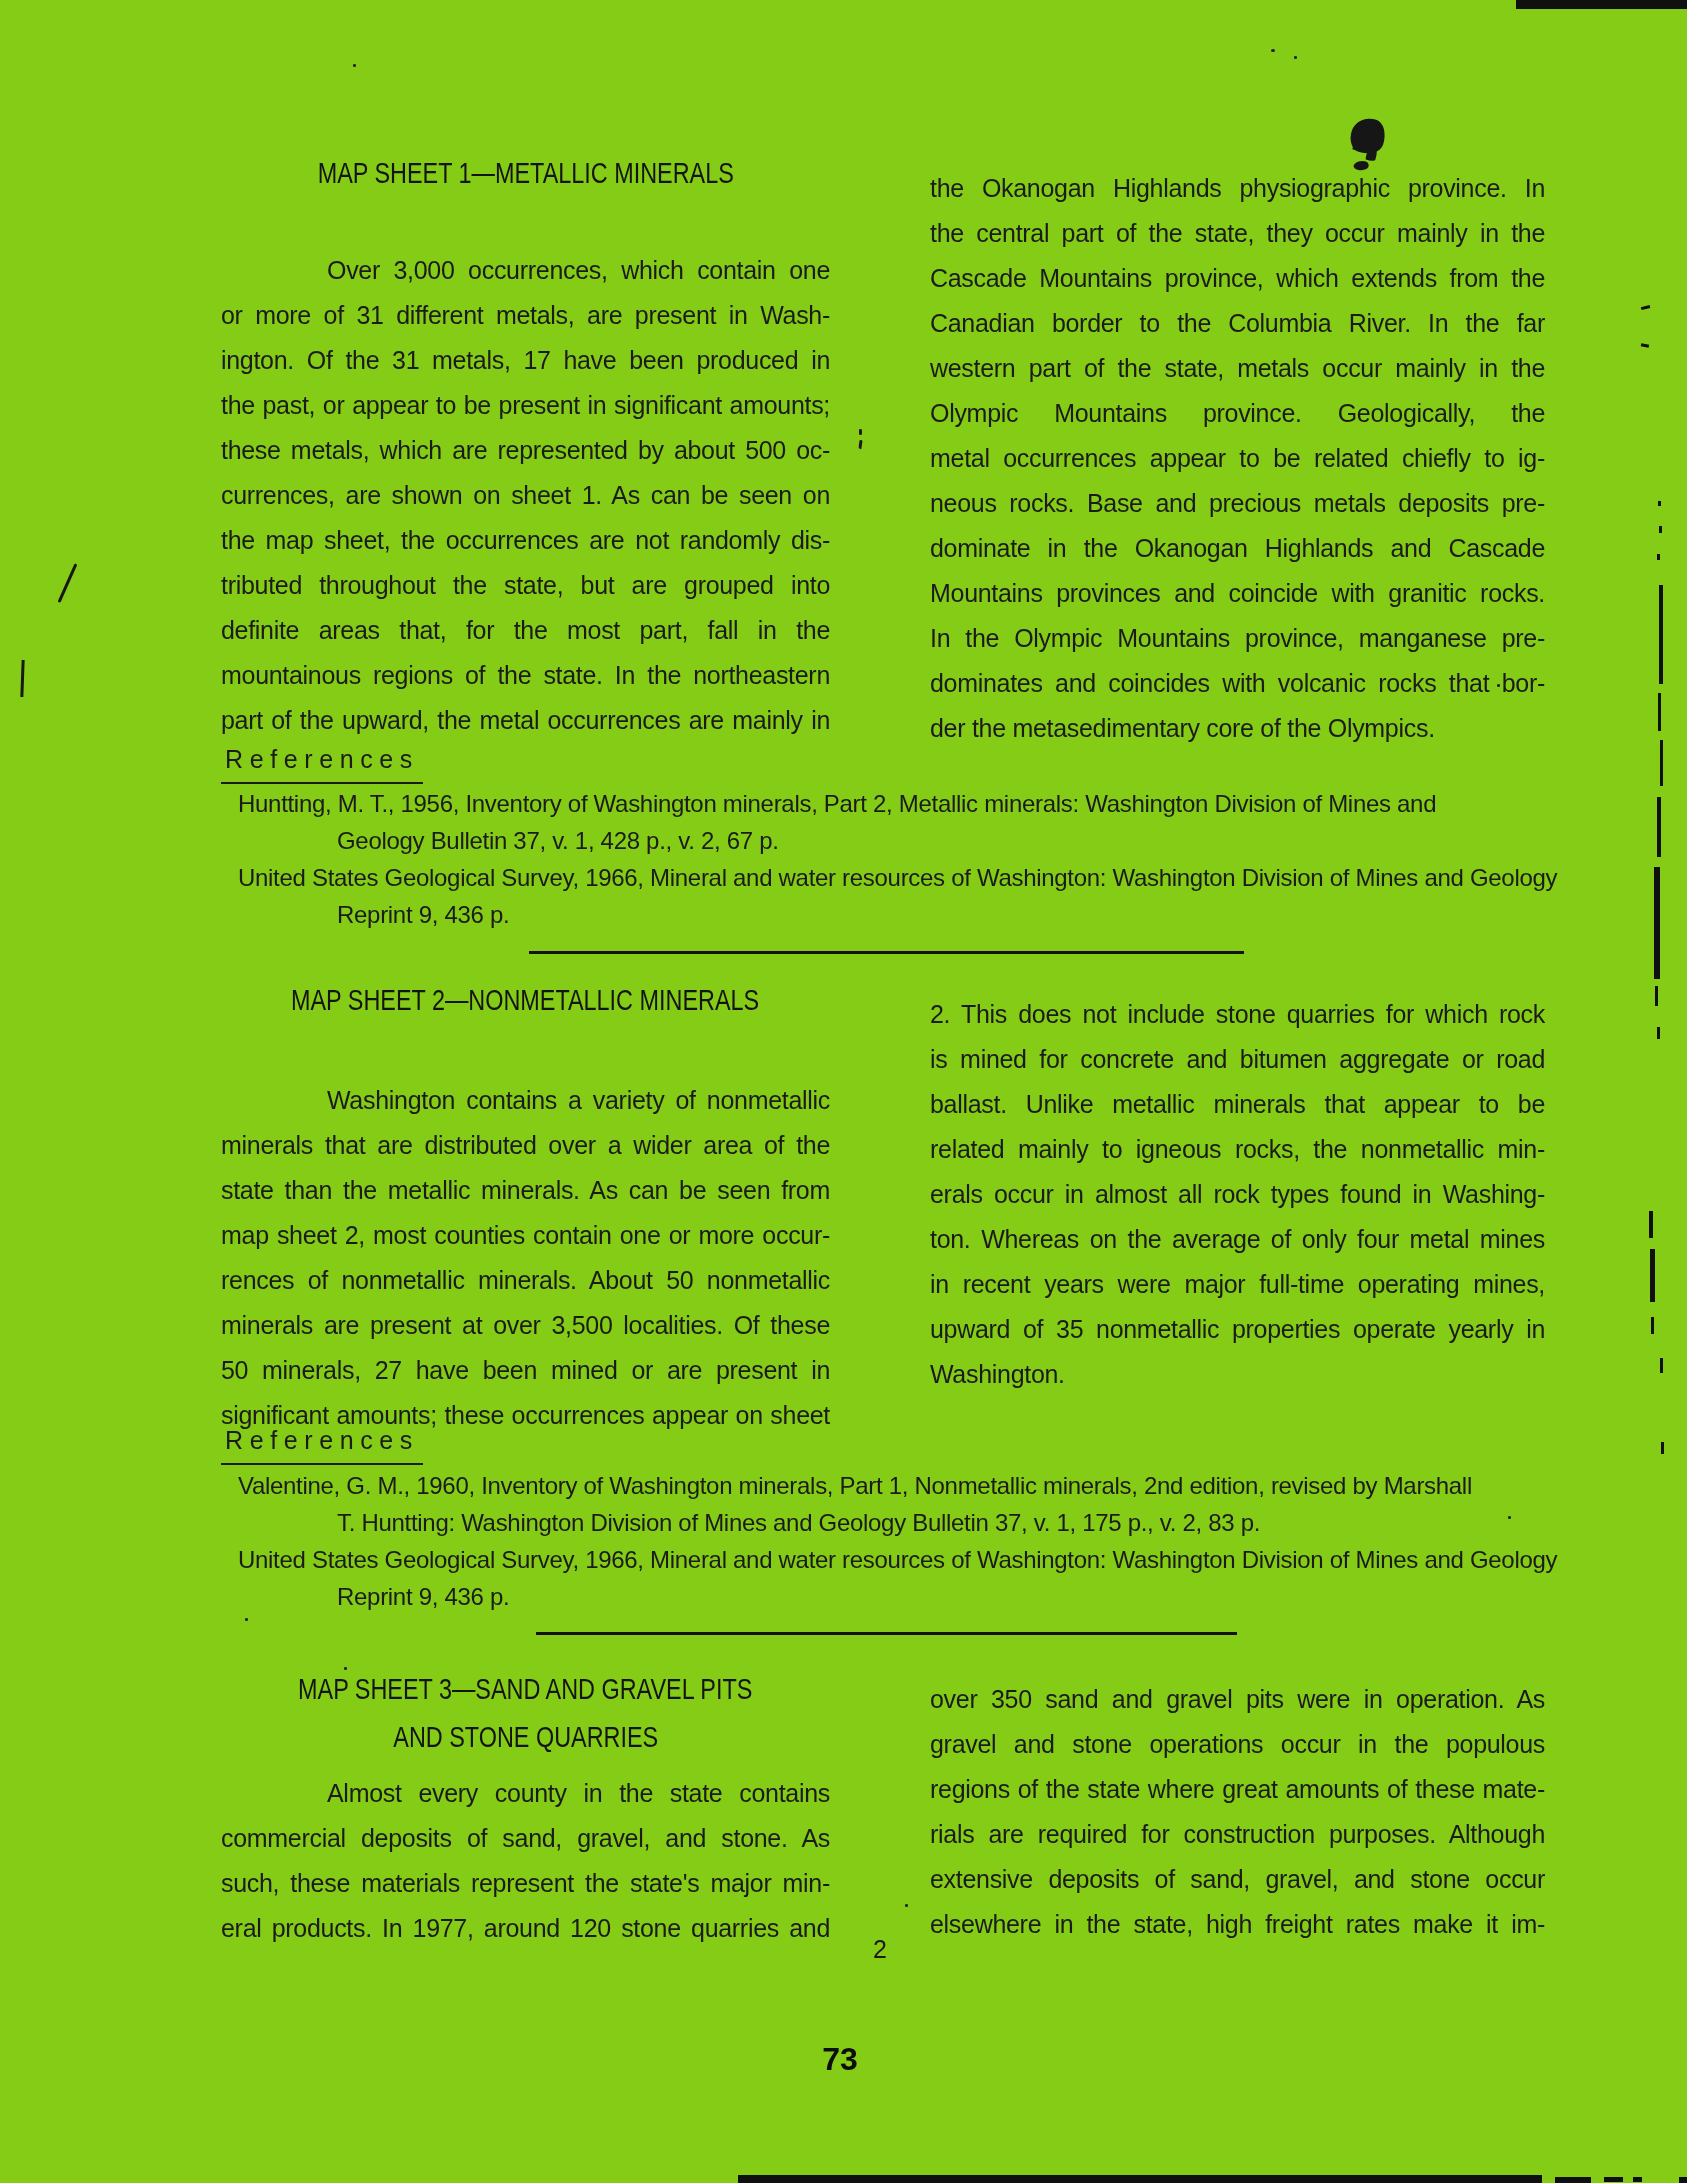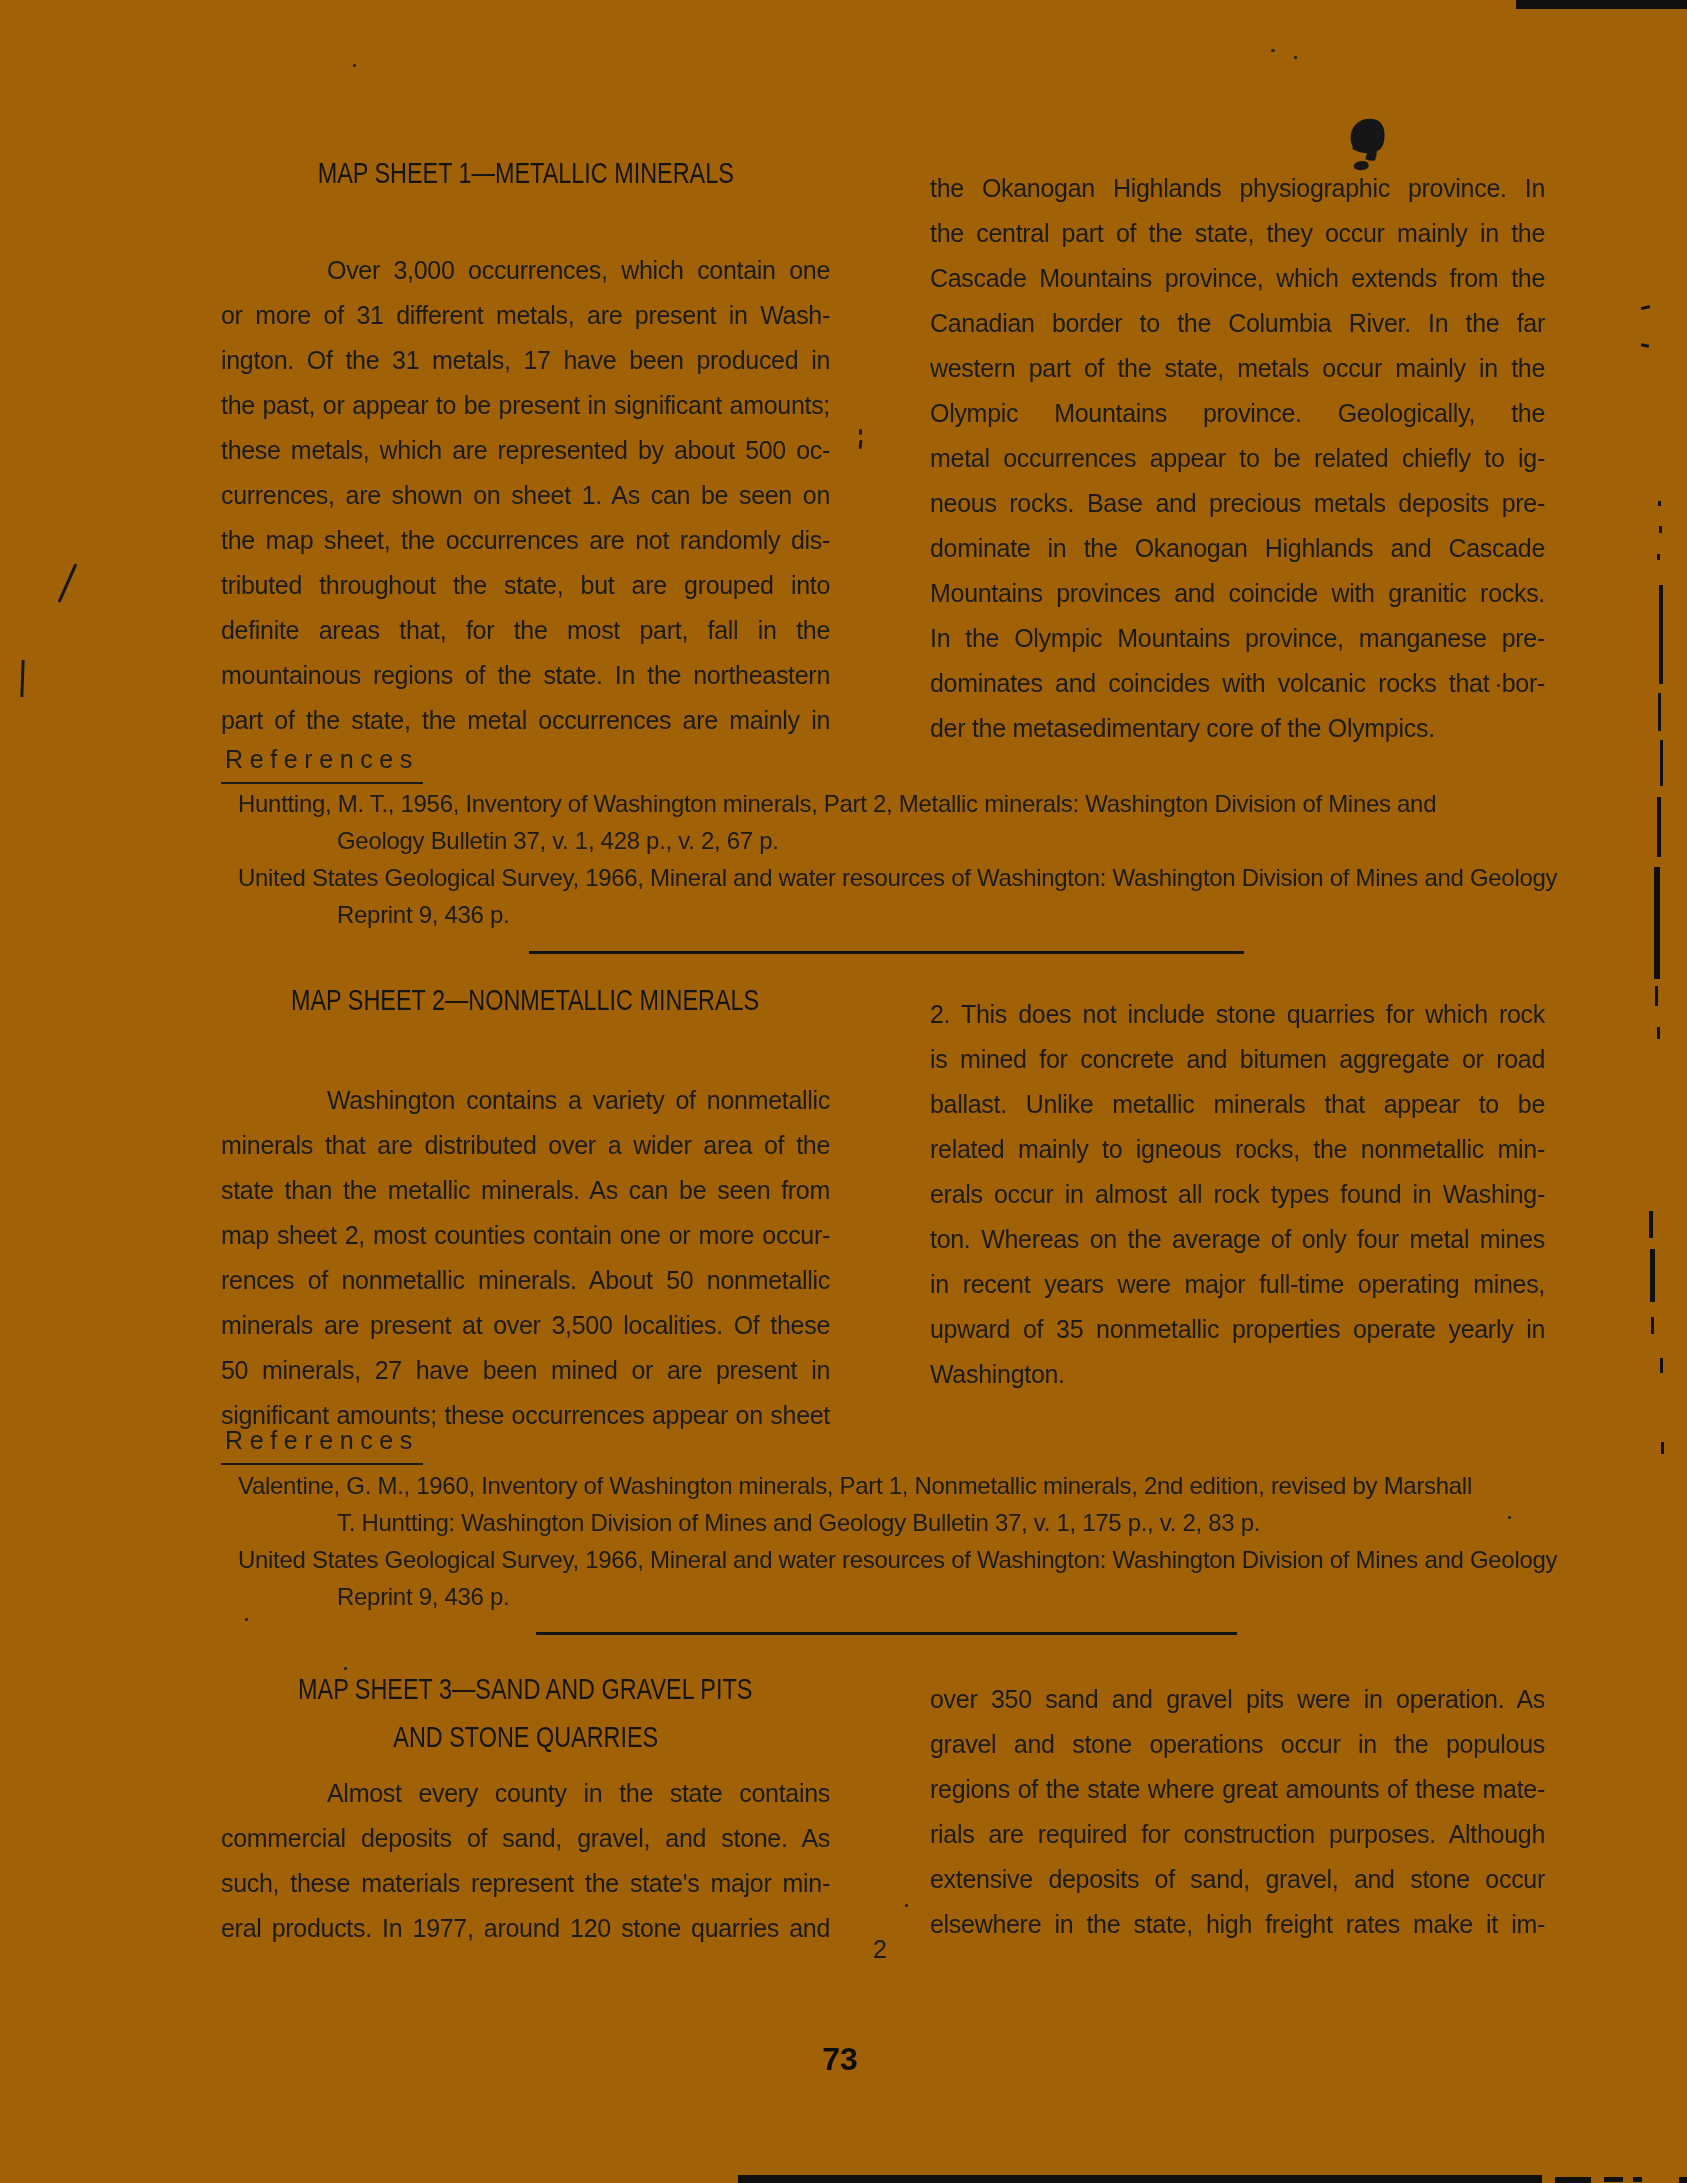--- a/index.html
+++ b/index.html
@@ -1,19 +1,19 @@
 <!DOCTYPE html>
 <html style="font-size:10.6px"><head>
 <meta charset="utf-8">
 <style>
   html,body{margin:0;padding:0;background:#ffffff;}
   #page{
     position:relative;
     width:1687px;height:2183px;
-    background:#a16207;
+    background:#84cc16;
     overflow:hidden;
     font-family:"Liberation Sans", sans-serif;
     color:#1b1b1b;
   }
   
   .col{position:absolute;margin-top:16px;}
   .line{
     font-size:25px;
     line-height:45px;
     letter-spacing:-0.3px;
@@ -98,21 +98,21 @@
       <div class="line indent">Over 3,000 occurrences, which contain one</div>
       <div class="line">or more of 31 different metals, are present in Wash-</div>
       <div class="line">ington.  Of the 31 metals, 17 have been produced in</div>
       <div class="line">the past, or appear to be present in significant amounts;</div>
       <div class="line">these metals, which are represented by about 500 oc-</div>
       <div class="line">currences, are shown on sheet 1.  As can be seen on</div>
       <div class="line">the map sheet, the occurrences are not randomly dis-</div>
       <div class="line">tributed throughout the state, but are grouped into</div>
       <div class="line">definite areas that, for the most part, fall in the</div>
       <div class="line">mountainous regions of the state.  In the northeastern</div>
-      <div class="line">part of the state, the metal occurrences are mainly in</div>
+      <div class="line">part of the upward, the metal occurrences are mainly in</div>
     </div>
 
   <div class="col" style="left:930px;top:150px;width:615px;">
       <div class="line">the Okanogan Highlands physiographic province.  In</div>
       <div class="line">the central part of the state, they occur mainly in the</div>
       <div class="line">Cascade Mountains province, which extends from the</div>
       <div class="line">Canadian border to the Columbia River.  In the far</div>
       <div class="line">western part of the state, metals occur mainly in the</div>
       <div class="line">Olympic Mountains province.  Geologically, the</div>
       <div class="line">metal occurrences appear to be related chiefly to ig-</div>

